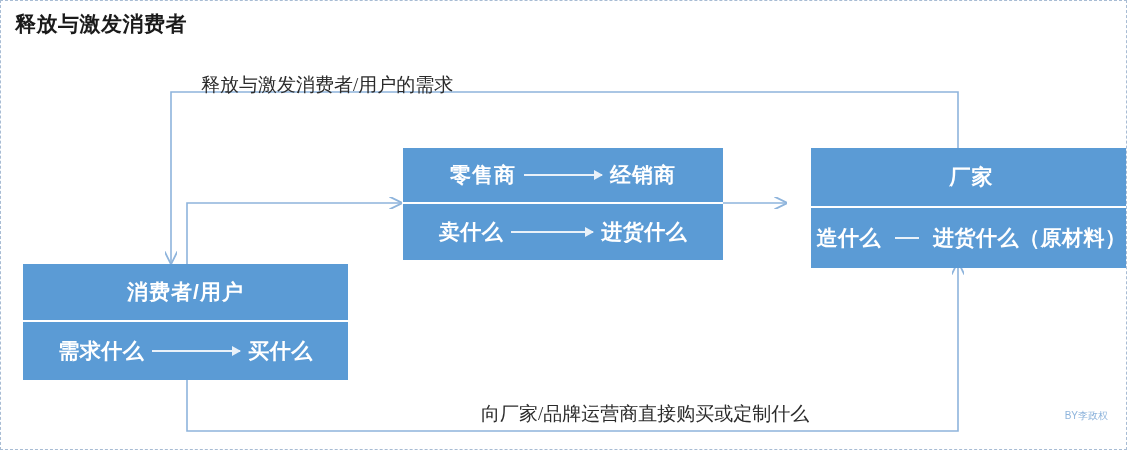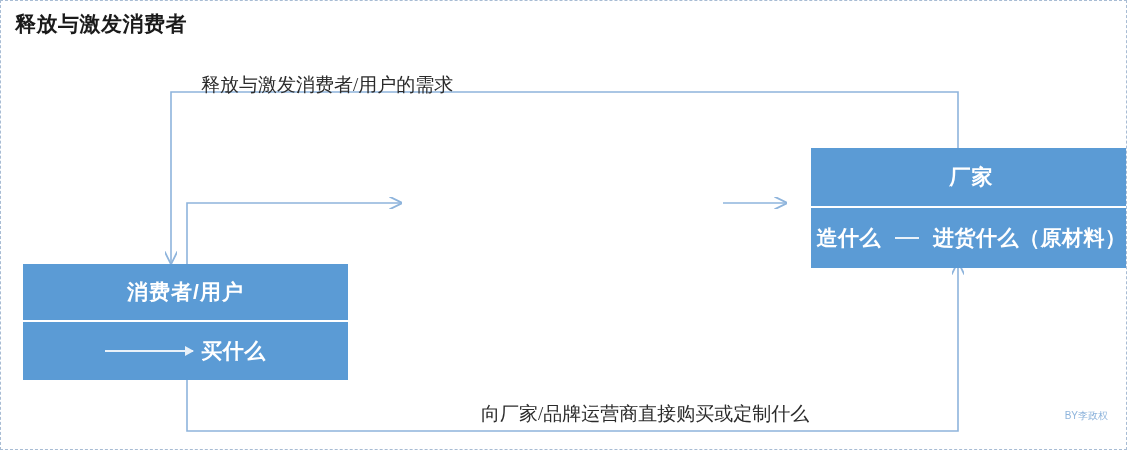--- a/index.html
+++ b/index.html
@@ -143,36 +143,53 @@
 
     <path d="M 722 202 L 785 202" fill="none" stroke="#8eb4dc" stroke-width="1.6" marker-end="url(#ah)"></path>
 
     <path d="M 186 379 L 186 430 L 957 430 L 957 262" fill="none" stroke="#8eb4dc" stroke-width="1.6" marker-end="url(#ah)"></path>
   </svg>
 
   <div class="wire-label" id="label-top">释放与激发消费者/用户的需求</div>
 
   <div class="wire-label" id="label-bottom">向厂家/品牌运营商直接购买或定制什么</div>
 
+  <div class="node" id="node-retailer">
+    <div class="head">
+      <span class="row">
+        <span>零售商</span>
+        <span class="inline-arrow" style="width:78px"></span>
+        <span>经销商</span>
+      </span>
+    </div>
+    <div class="body">
+      <span class="row">
+        <span>卖什么</span>
+        <span class="inline-arrow" style="width:82px"></span>
+        <span>进货什么</span>
+      </span>
+    </div>
+  </div>
 
   <div class="node" id="node-maker">
     <div class="head">厂家</div>
     <div class="body">
       <span class="row" style="gap:14px">
         <span>造什么</span>
         <span class="plain-dash" style="width:24px"></span>
         <span>进货什么（原材料）</span>
       </span>
     </div>
   </div>
 
   <div class="node" id="node-consumer">
     <div class="head">消费者/用户</div>
     <div class="body">
       <span class="row">
+        <span>需求什么</span>
         <span class="inline-arrow" style="width:88px"></span>
         <span>买什么</span>
       </span>
     </div>
   </div>
 
   <div id="signature">BY李政权</div>
 
 </div>
 

